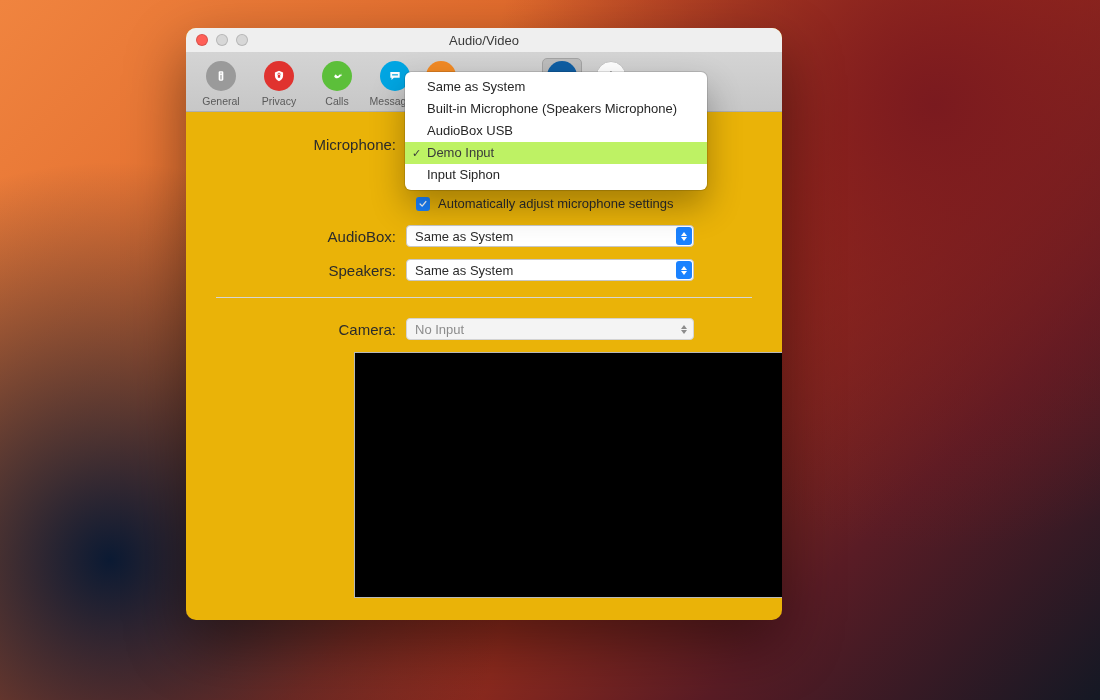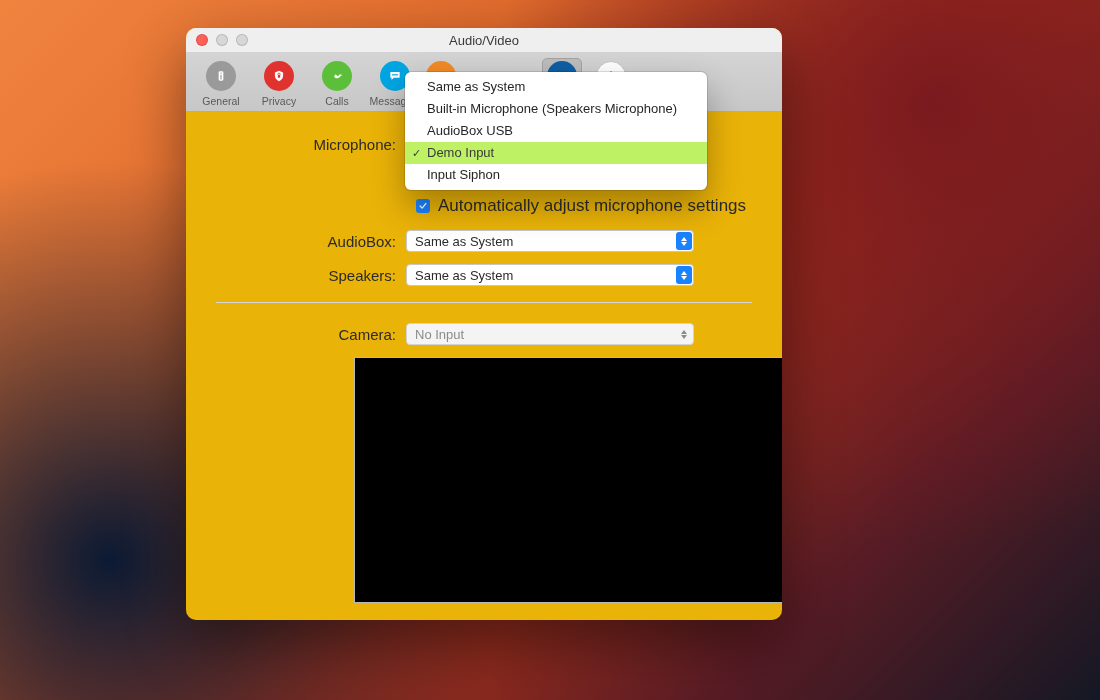--- a/index.html
+++ b/index.html
@@ -118,21 +118,21 @@
     content: "✓"; position: absolute; left: 7px; top: 2px; font-size: 11px; color: #3a3a3a;
   }
   .checkbox-row {
     display: flex; align-items: center; margin: 24px 0 14px 210px; gap: 8px;
   }
   .chk {
     width: 14px; height: 14px; background: #1a82ff; border-radius: 3px;
     display: flex; align-items: center; justify-content: center;
   }
   .chk svg { width: 10px; height: 10px; }
-  .chk-label { font-size: 17px; color: #2b2b2b; }
+  .chk-label { font-size: 13px; color: #2b2b2b; }
   .divider { height: 1px; background: #d5d5d5; margin: 16px 10px 20px 10px; }
   .preview {
     margin-left: 148px; margin-top: 10px;
     width: 436px; height: 246px; background: #000;
     border: 1px solid #b8b8b8;
   }
   .meter-row { display: flex; margin-left: 210px; margin-top: 6px; margin-bottom: 2px; }
   .meter { display:flex; gap:4px; }
   .meter i { width:7px; height:7px; border-radius:50%; background:#c6c6c6; }
 </style>

